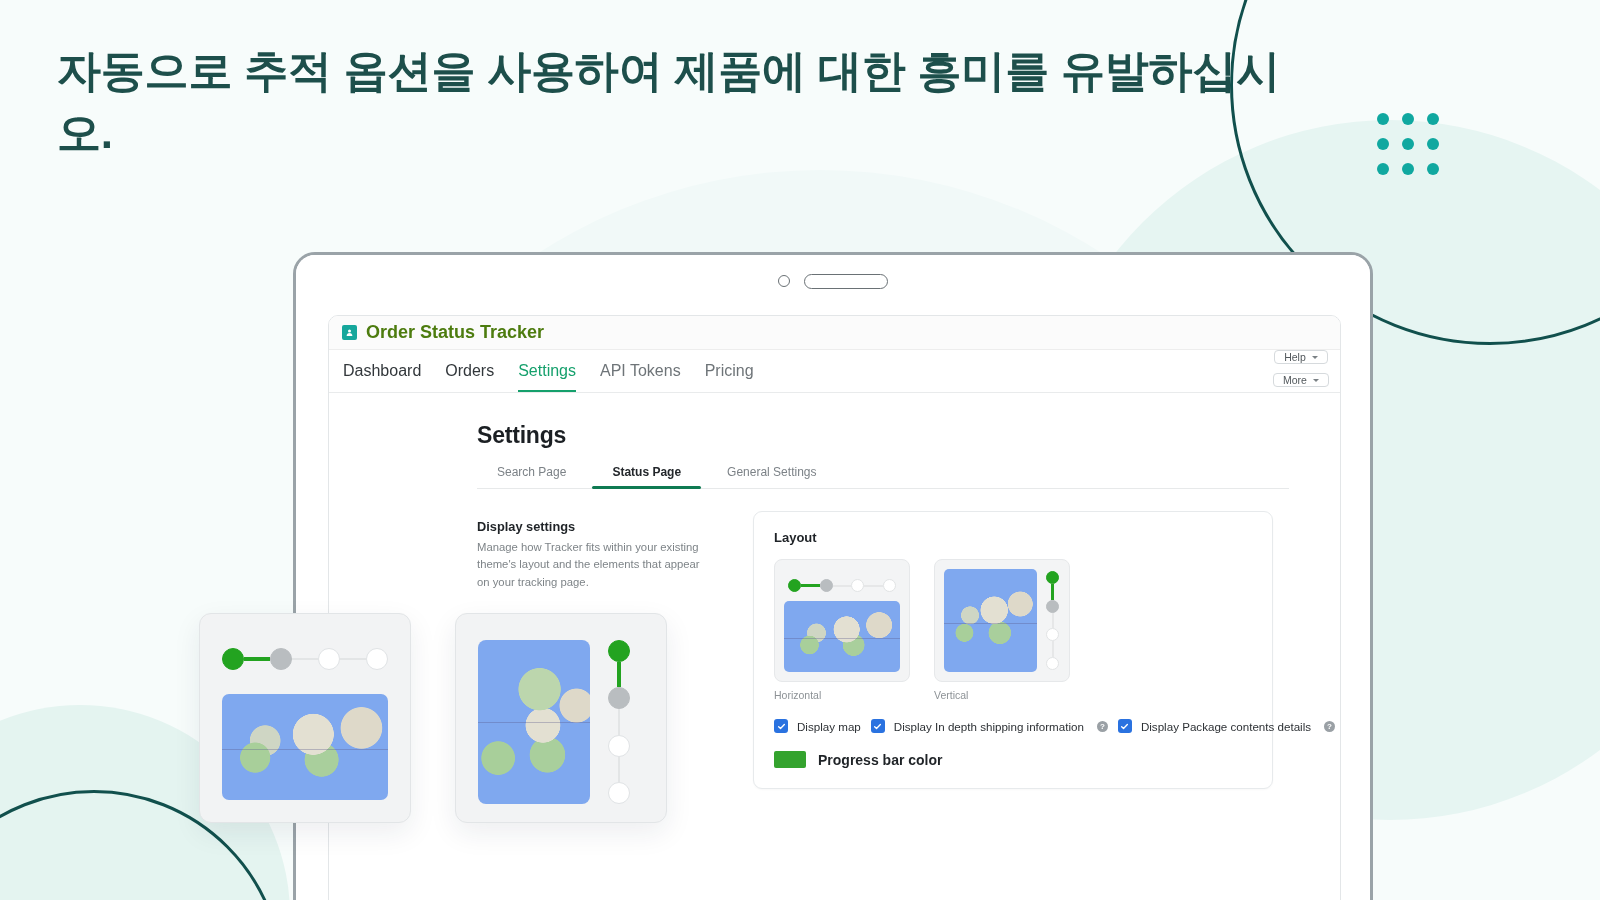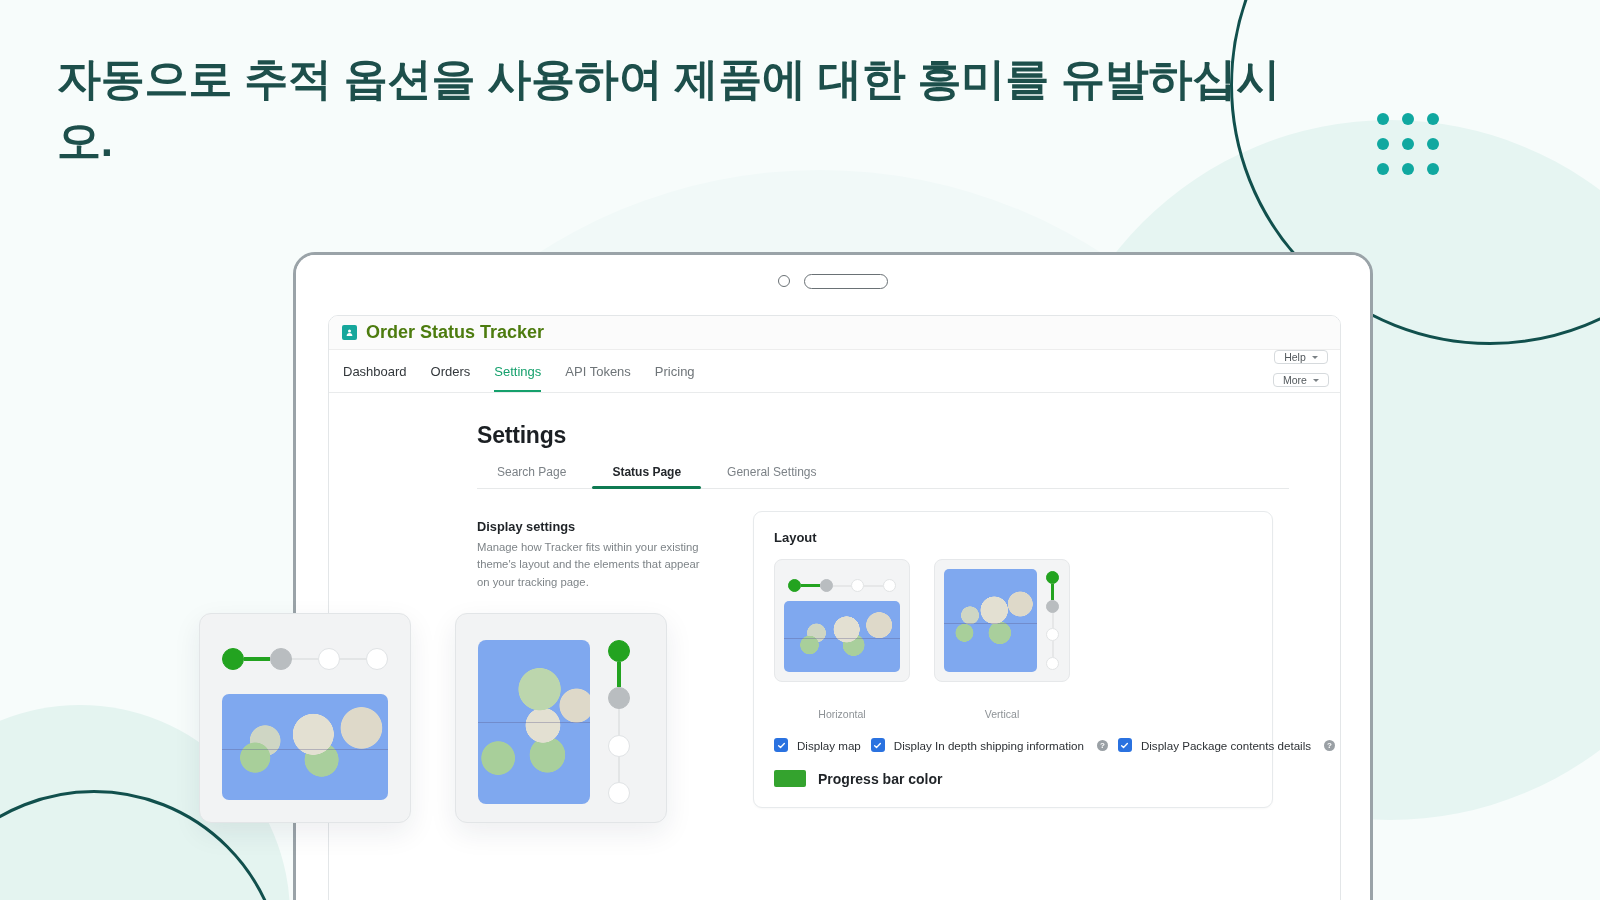--- a/index.html
+++ b/index.html
@@ -58,21 +58,21 @@
     gap: 13px;
   }
   .dot-grid i {
     display: block; width: 12px; height: 12px; border-radius: 50%;
     background: #10a8a0;
   }
 
   
   .headline {
     position: absolute;
-    left: 57px; top: 48px;
+    left: 57px; top: 40px;
     width: 1230px;
     font-size: 44px;
     line-height: 1.42;
     font-weight: 700;
     color: #1d4f4b;
     letter-spacing: -0.2px;
   }
 
   
   .laptop {
@@ -129,21 +129,21 @@
   .app-nav {
     height: 43px;
     display: flex; align-items: center;
     padding: 0 0 0 14px;
     background: #ffffff;
     border-bottom: 1px solid #e9ebec;
     position: relative;
   }
   .nav-items { display: flex; align-items: center; gap: 24px; height: 100%; }
   .nav-item {
-    font-size: 13px; color: #6e7478;
+    font-size: 16px; color: #6e7478;
     height: 100%; display: flex; align-items: center;
     position: relative; white-space: nowrap;
   }
   .nav-item.dark { color: #32373b; }
   .nav-item.active { color: #15a06c; }
   .nav-item.active::after {
     content: ""; position: absolute; left: 0; right: 0; bottom: 0;
     height: 2px; background: #15a06c;
   }
   .nav-right {
@@ -225,22 +225,22 @@
   .layout-opt { width: 136px; }
   .opt-frame {
     height: 123px;
     background: #f3f4f5;
     border: 1px solid #e6e8ea;
     border-radius: 8px;
     padding: 9px;
     display: flex;
   }
   .opt-caption {
-    text-align: center; font-size: 10.5px; color: #8d9296;
-    margin-top: 26px;
+    text-align: left; font-size: 10.5px; color: #8d9296;
+    margin-top: 7px;
   }
 
   
   .hz { flex-direction: column; gap: 0; }
   .hz-steps {
     display: flex; align-items: center; justify-content: space-between;
     padding: 5px 4px 0 4px; height: 28px;
   }
   .hz-line { flex: 1; height: 2px; background: #e6e7e8; }
   .hz-line.done { background: #23a320; height: 3px; }

